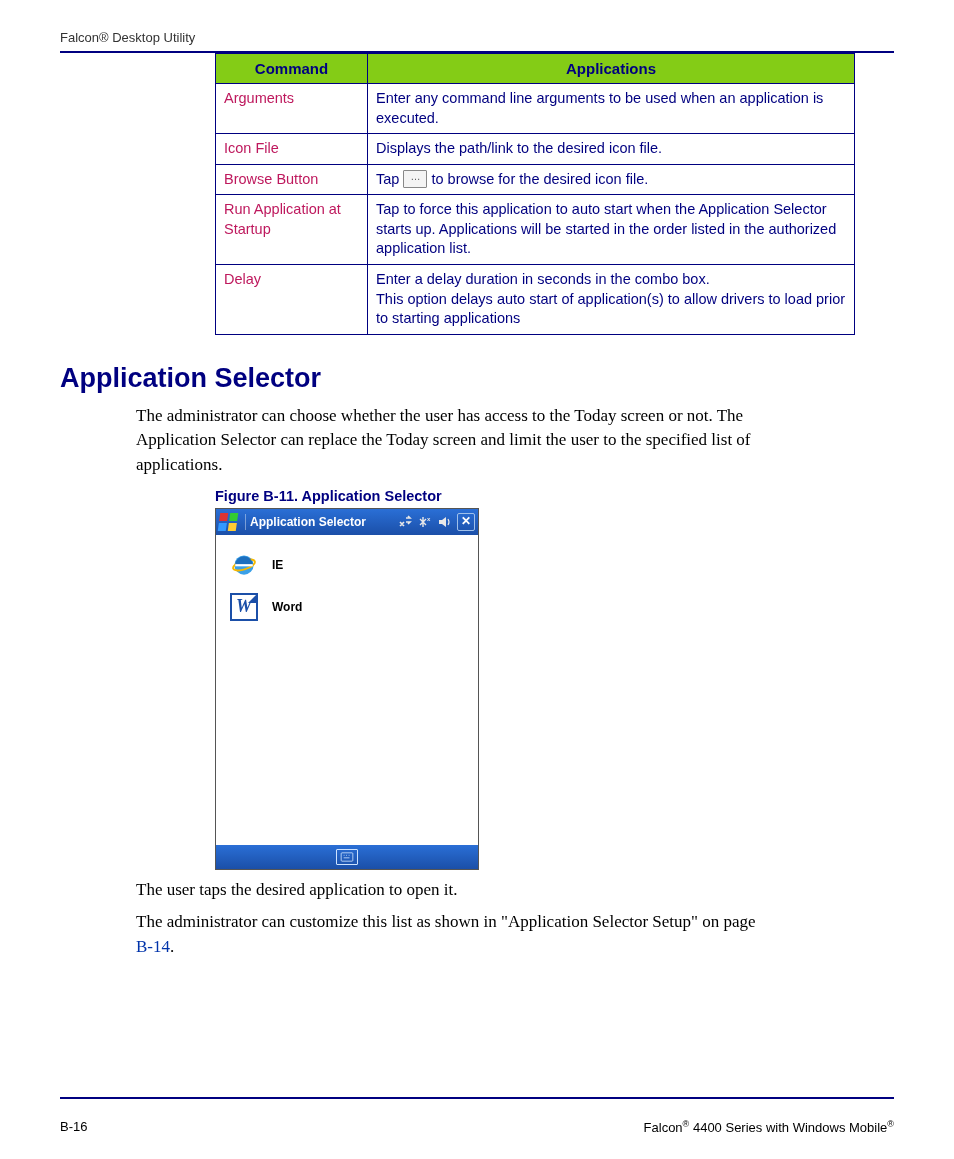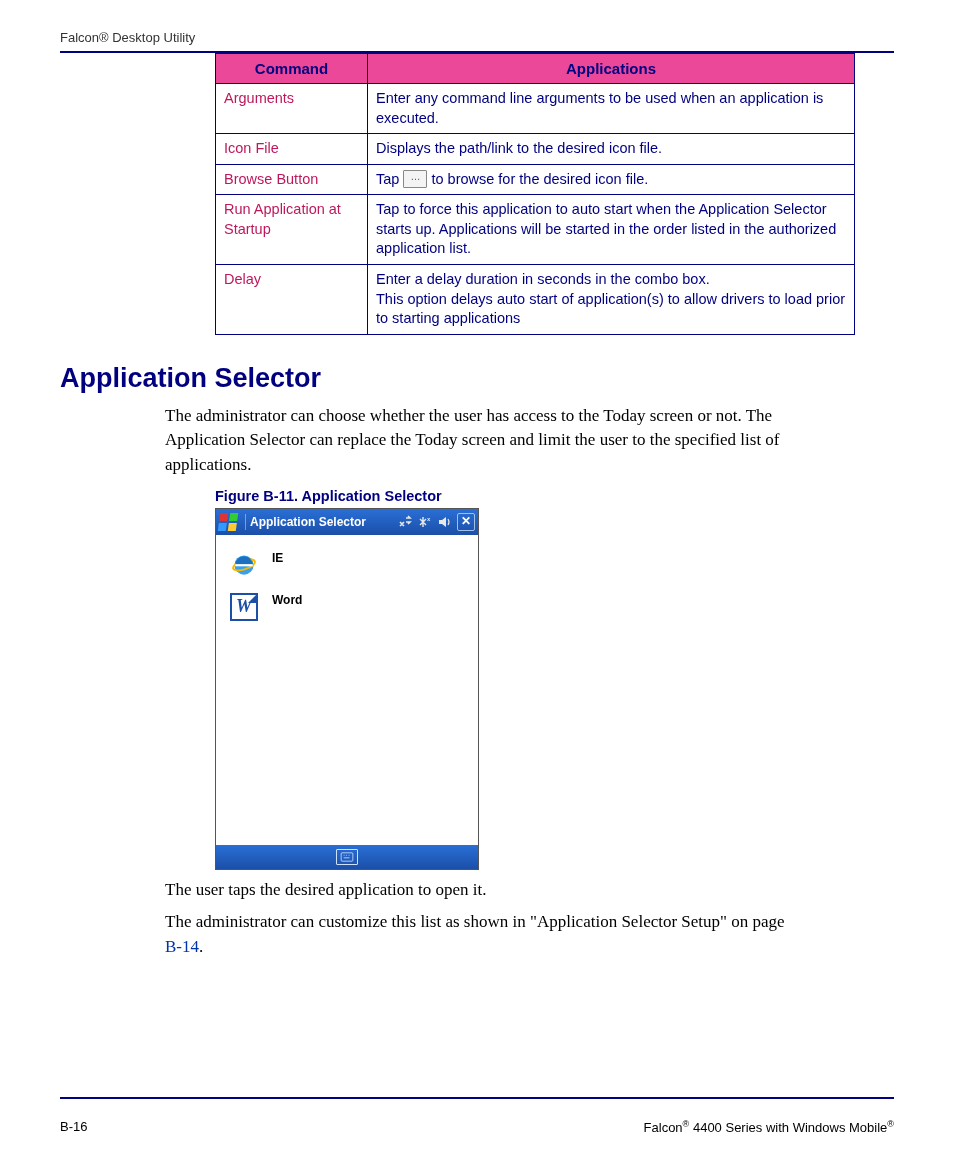--- a/index.html
+++ b/index.html
@@ -21,21 +21,21 @@
     border-bottom: 2px solid #000080;
   }
   .cmd-table {
     border-collapse: collapse;
     width: 640px;
     margin-left: 155px;
     font-family: Arial, Helvetica, sans-serif;
     font-size: 14.5px;
   }
   .cmd-table th {
-    background: #ec4899;
+    background: #84cc16;
     color: #000080;
     font-weight: bold;
     text-align: center;
     border: 1px solid #000080;
     padding: 6px 8px;
     font-size: 15px;
   }
   .cmd-table td {
     border: 1px solid #000080;
     padding: 5px 8px;
@@ -65,21 +65,21 @@
     top: -1px;
   }
   h1.section-title {
     color: #000080;
     font-family: Verdana, Arial, sans-serif;
     font-weight: bold;
     font-size: 27px;
     margin: 28px 0 10px 0;
   }
   .body-para {
-    margin-left: 105px;
+    margin-left: 76px;
     width: 640px;
     font-size: 17px;
     line-height: 1.45;
     margin-top: 8px;
     margin-bottom: 8px;
   }
   .figure-caption {
     margin-left: 155px;
     color: #000080;
     font-family: Verdana, Arial, sans-serif;
@@ -155,20 +155,21 @@
     font-size: 12px;
     margin-left: 2px;
   }
   .mobile-body {
     flex: 1;
     background: #fff;
     padding: 8px 10px;
   }
   .app-item {
     display: flex;
+    align-items: center;
     margin: 8px 4px 14px 4px;
   }
   .app-icon {
     width: 28px;
     height: 28px;
     margin-right: 14px;
   }
   .ie-icon svg { width: 28px; height: 28px; }
   .word-icon {
     border: 2px solid #1b4fa8;

